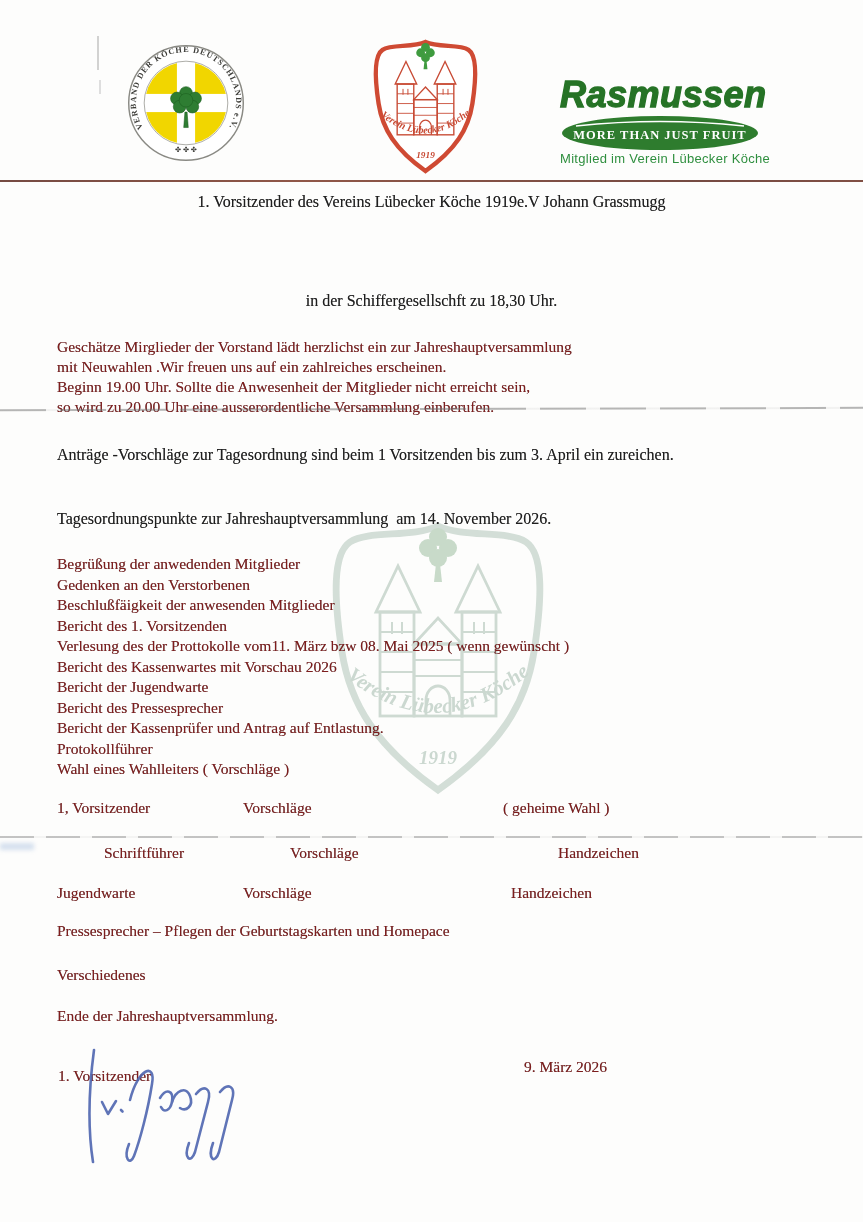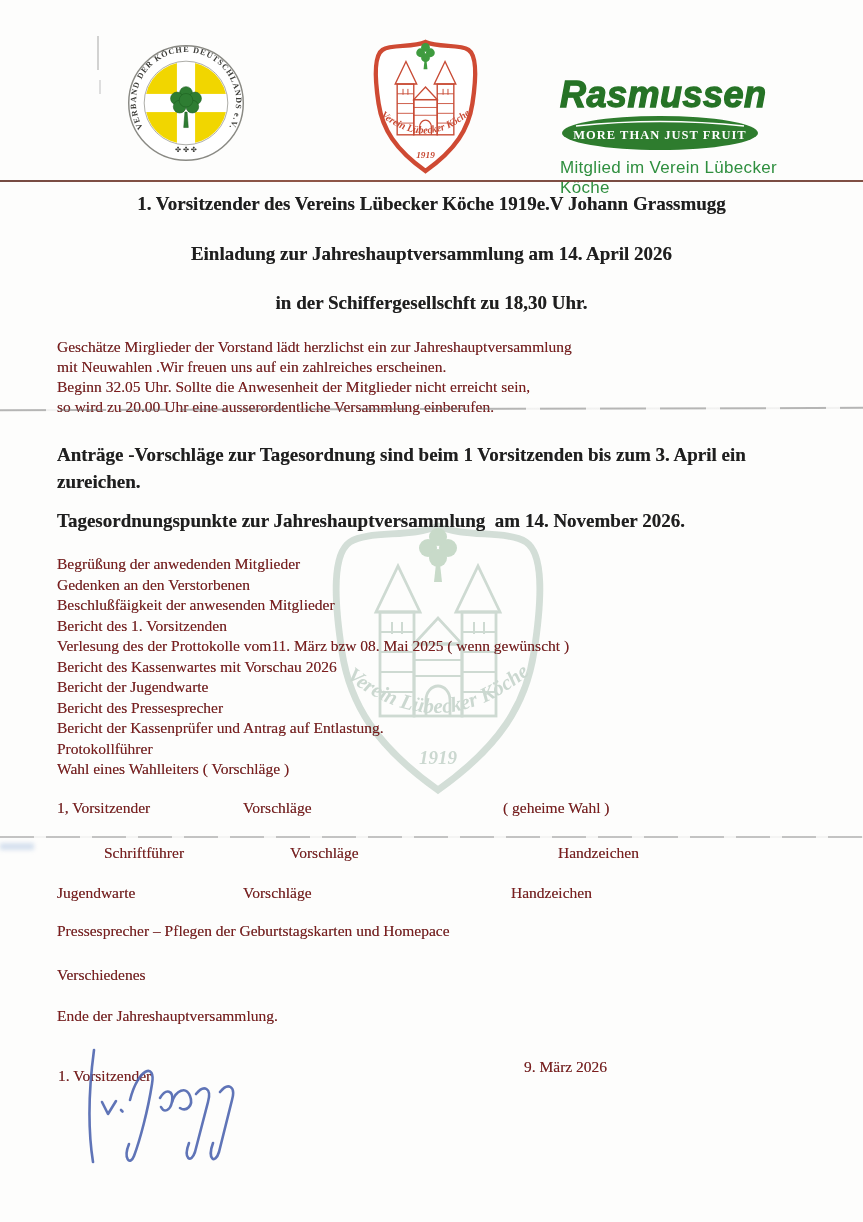--- a/index.html
+++ b/index.html
@@ -4,39 +4,39 @@
 <style>
   html,body{margin:0;padding:0;background:#e8e8e8;}
   .page{
     position:relative;width:863px;height:1222px;margin:0 auto;
     background:#fdfdfc;overflow:hidden;
     font-family:"Liberation Serif", serif;color:#262626;
   }
   .abs{position:absolute;}
   .ink{text-shadow:0 0 0.6px rgba(45,45,45,0.6);}
   .center{left:0;width:863px;text-align:center;}
-  .h-bold{font-weight:bold;font-size:19px;color:#1f1f1f;}
+  .h-bold{font-weight:normal;font-size:16px;color:#1f1f1f;}
   .bodytext{font-size:15.5px;line-height:20px;color:#7f1d1d;}
   .sep{left:0;top:180px;width:863px;height:2px;background:linear-gradient(90deg,#6e4138,#8a4e3e 35%,#6e4138 80%,#7a463a);opacity:.95;}
   .scanline{left:0;width:863px;height:2px;pointer-events:none;}
   .scanline-a{top:408px;transform:rotate(-0.15deg);
     background:repeating-linear-gradient(90deg,rgba(110,110,110,.5) 0 46px,rgba(110,110,110,.08) 46px 60px);}
   .scanline-b{top:836px;
     background:repeating-linear-gradient(90deg,rgba(125,125,125,.45) 0 34px,rgba(125,125,125,.07) 34px 46px);}
   .smudge{left:0;top:843px;width:34px;height:7px;background:rgba(110,150,205,.28);filter:blur(2px);}
   .edge-mark{left:97px;top:36px;width:2px;height:34px;background:rgba(130,130,130,.35);}
   .edge-mark2{left:99px;top:80px;width:2px;height:14px;background:rgba(130,130,130,.25);}
   .rasm-name{
     font-family:"Liberation Sans", sans-serif;font-style:italic;font-weight:bold;
     font-size:36px;line-height:36px;color:#267326;letter-spacing:.5px;
     -webkit-text-stroke:1.3px #267326;transform:scaleY(1.04);transform-origin:left top;
   }
   .rasm-member{
-    font-family:"Liberation Sans", sans-serif;font-size:17px;color:#2f8f3f;
-    letter-spacing:.3px;margin-top:7px;
+    font-family:"Liberation Sans", sans-serif;font-size:13px;color:#2f8f3f;
+    letter-spacing:.3px;
   }
   .watermark{opacity:.85;pointer-events:none;}
   .agenda-item{height:20.5px;}
   .keep-space{white-space:pre-wrap;}
   .election-row span{position:absolute;top:0;white-space:nowrap;}
   svg text{font-family:"Liberation Serif", serif;}
 </style>
 </head>
 <body>
 
@@ -129,27 +129,26 @@
       <ellipse cx="100" cy="18" rx="98" ry="17" fill="#2e7c2e"></ellipse>
       <path d="M16,11 Q100,2 184,11" stroke="#ffffff" stroke-width="1.6" fill="none"></path>
       <text x="100" y="24" font-size="12.5" font-weight="bold" letter-spacing="1" fill="#ffffff" text-anchor="middle">MORE THAN JUST FRUIT</text>
     </svg>
     <div class="rasm-member">Mitglied im Verein Lübecker Köche</div>
   </div>
 
   <div class="abs sep"></div>
 
   <div class="abs center h-bold ink" style="top:193px;">1. Vorsitzender des Vereins Lübecker Köche 1919e.V Johann Grassmugg</div>
-  <div class="abs center h-bold ink" style="top:243px;">Einladung zur Jahreshauptversammlung am 14. April 2026</div>
   <div class="abs center h-bold ink" style="top:292px;">in der Schiffergesellschft zu 18,30 Uhr.</div>
 
   <div class="abs bodytext ink" style="left:57px;top:337px;">
     <div>Geschätze Mirglieder der Vorstand lädt herzlichst ein zur Jahreshauptversammlung</div>
     <div>mit Neuwahlen .Wir freuen uns auf ein zahlreiches erscheinen.</div>
-    <div>Beginn 32.05 Uhr. Sollte die Anwesenheit der Mitglieder nicht erreicht sein,</div>
+    <div>Beginn 19.00 Uhr. Sollte die Anwesenheit der Mitglieder nicht erreicht sein,</div>
     <div>so wird zu 20.00 Uhr eine ausserordentliche Versammlung einberufen.</div>
   </div>
   <div class="abs scanline scanline-a"></div>
 
   <div class="abs h-bold ink" style="left:57px;top:441px;width:758px;line-height:27px;">Anträge -Vorschläge zur Tagesordnung sind beim 1 Vorsitzenden bis zum 3. April ein zureichen.</div>
 
   <div class="abs h-bold ink keep-space" style="left:57px;top:510px;">Tagesordnungspunkte zur Jahreshauptversammlung  am 14. November 2026.</div>
 
   <div class="abs bodytext ink" style="left:57px;top:554px;">
     <div class="agenda-item">Begrüßung der anwedenden Mitglieder</div>

